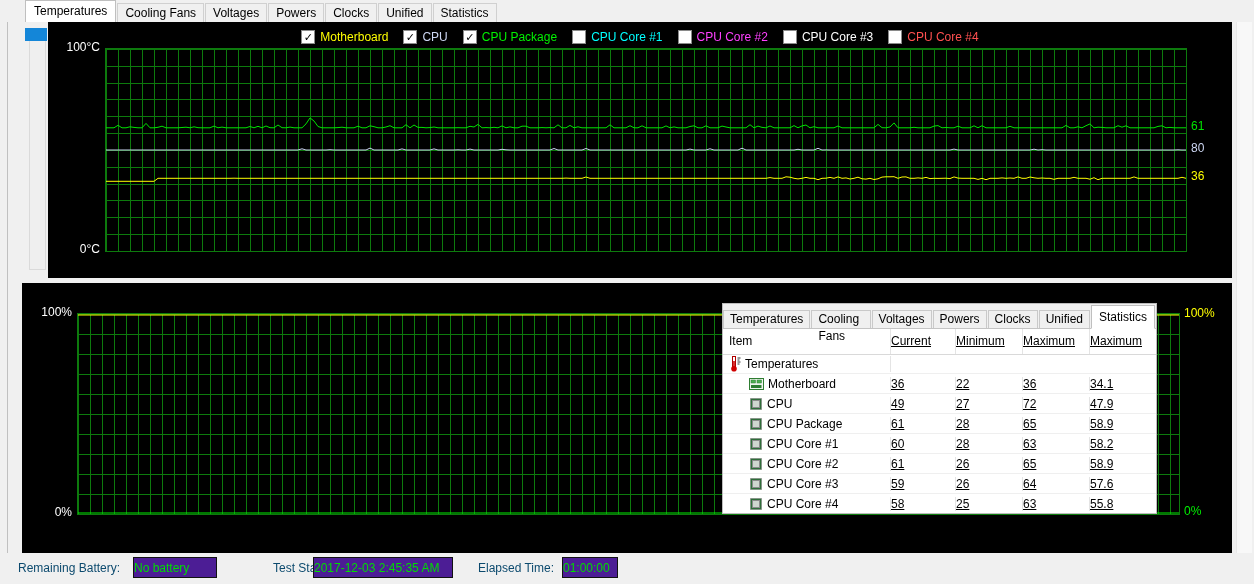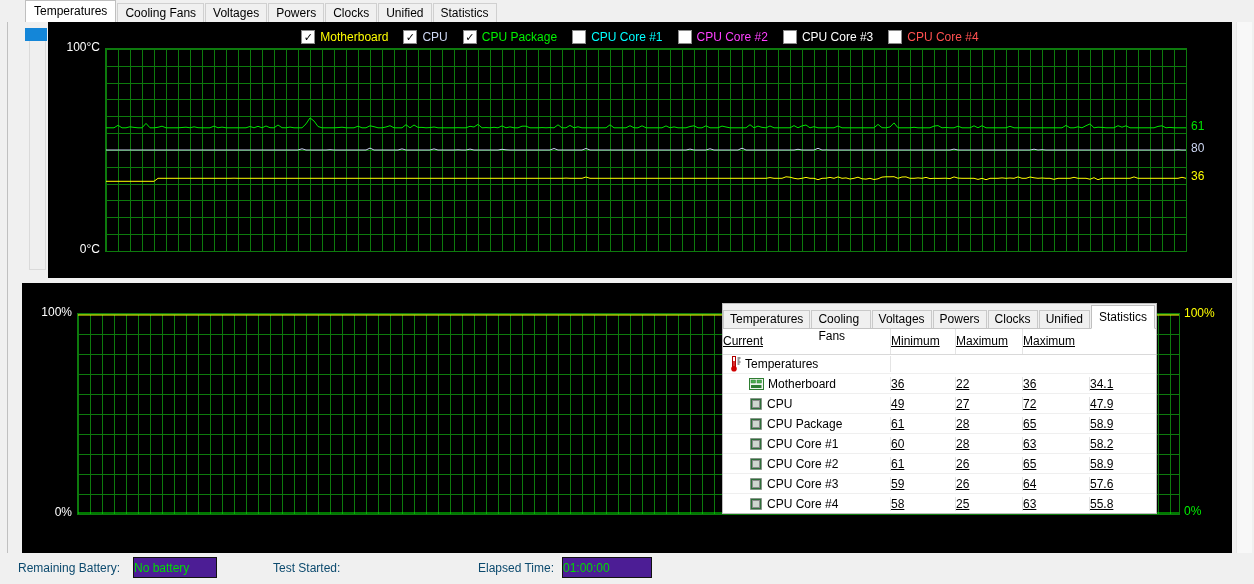--- a/index.html
+++ b/index.html
@@ -164,20 +164,21 @@
   <div class="popup-tabbar">
       <div class="ptab">Temperatures</div>
       <div class="ptab">Cooling Fans</div>
       <div class="ptab">Voltages</div>
       <div class="ptab">Powers</div>
       <div class="ptab">Clocks</div>
       <div class="ptab">Unified</div>
       <div class="ptab active">Statistics</div>
     </div>
   <div class="stats-grid stats-header">
+      <div class="hc sep item-col">Item</div>
       <div class="hc sep num">Current</div>
       <div class="hc sep num">Minimum</div>
       <div class="hc sep num">Maximum</div>
       <div class="hc num">Maximum</div>
     </div>
   <div class="stats-rows">
       <div class="stats-grid stats-row">
         <div class="rc item-col sep">
           <span class="icon">
             <svg width="12" height="16" viewBox="0 0 12 16">
@@ -301,15 +302,16 @@
         <div class="rc num sep">63</div>
         <div class="rc num">55.8</div>
       </div>
     </div>
 </div>
 
 <div class="statusbar">
   <div class="status-label" style="left:18px;">Remaining Battery:</div>
   <div class="value-box" style="left:133px;width:84px;">No battery</div>
   <div class="status-label" style="left:236px;margin-left:37px;">Test Started:</div>
+  <div class="value-box" style="left:313px;width:140px;">2017-12-03 2:45:35 AM</div>
   <div class="status-label" style="left:478px;">Elapsed Time:</div>
-  <div class="value-box" style="left:562px;width:90px;">01:00:00</div>
+  <div class="value-box" style="left:562px;width:56px;">01:00:00</div>
 </div>
 
 </body></html>

